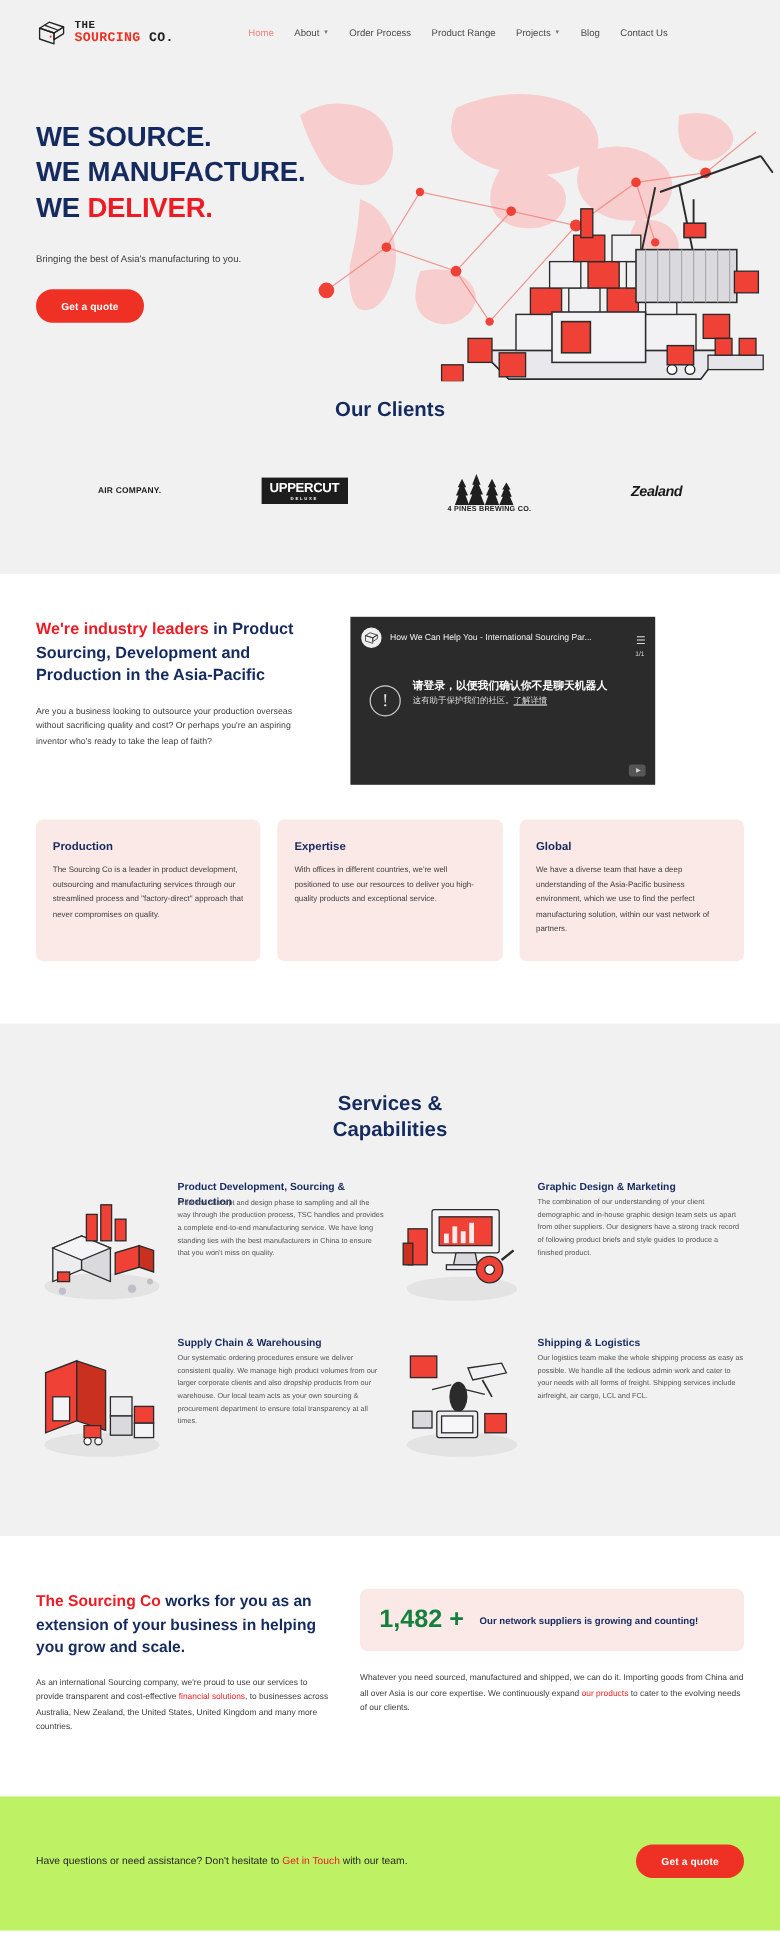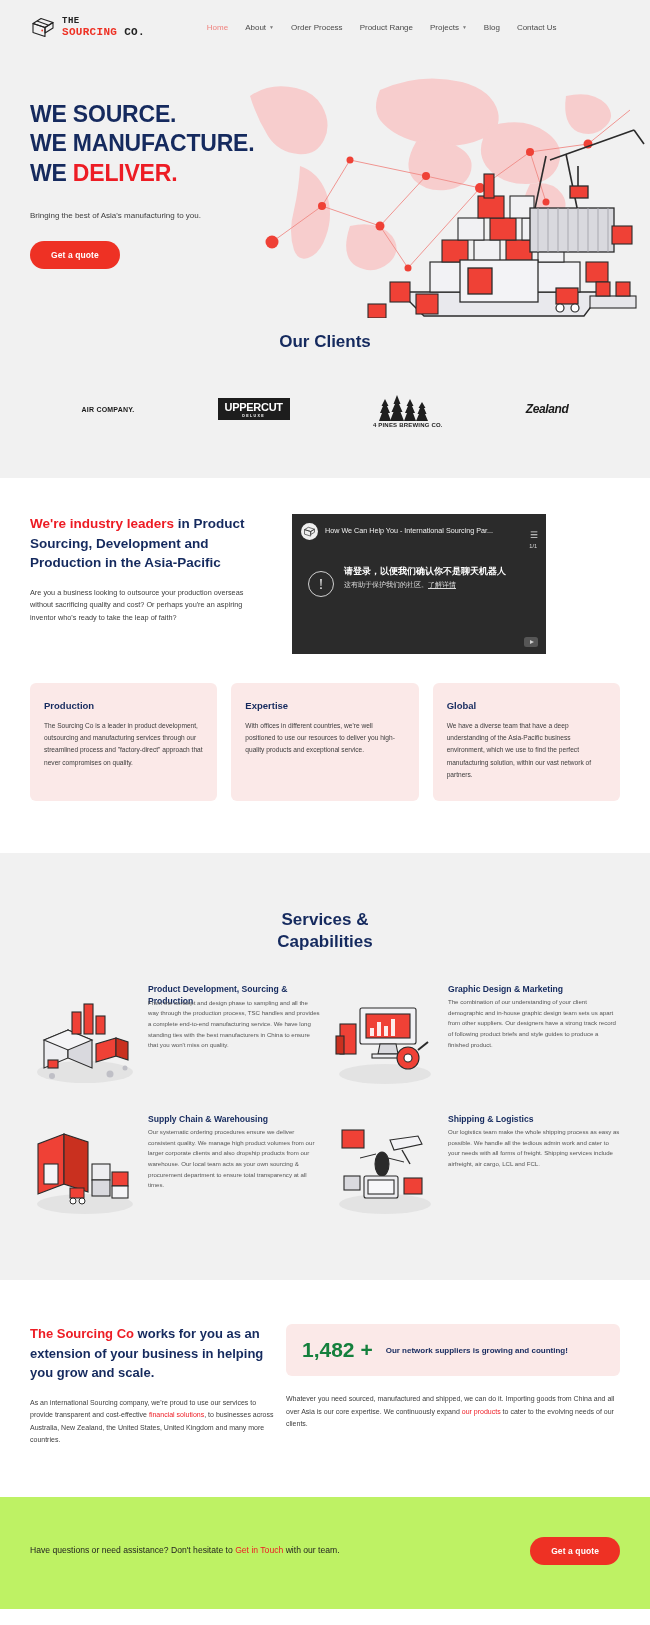--- a/index.html
+++ b/index.html
@@ -175,21 +175,21 @@
   .svc-txt h4 {
     font-size: 8.6px; color: #152a5e; font-weight: 700; line-height: 1.35;
   }
   .svc-txt p {
     font-size: 6.1px; line-height: 1.75; color: #555; margin-top: 1px;
   }
   .svc.overlap p { margin-top: -10px; }
 
   
   .extension { background: #fff; padding: 44px 30px 50px; }
-  .ext-grid { display: flex; gap: 8px; }
+  .ext-grid { display: flex; gap: 22px; }
   .ext-left { width: 248px; }
   .ext-right { flex: 1; }
   .ext-left h3 {
     font-size: 13px; line-height: 1.5; font-weight: 700; color: #152a5e;
   }
   .ext-left h3 .red { color: #ed1c24; }
   .ext-left p, .ext-right p {
     font-size: 7px; line-height: 1.78; color: #3d3d3d;
   }
   .ext-left p { margin-top: 14px; }

